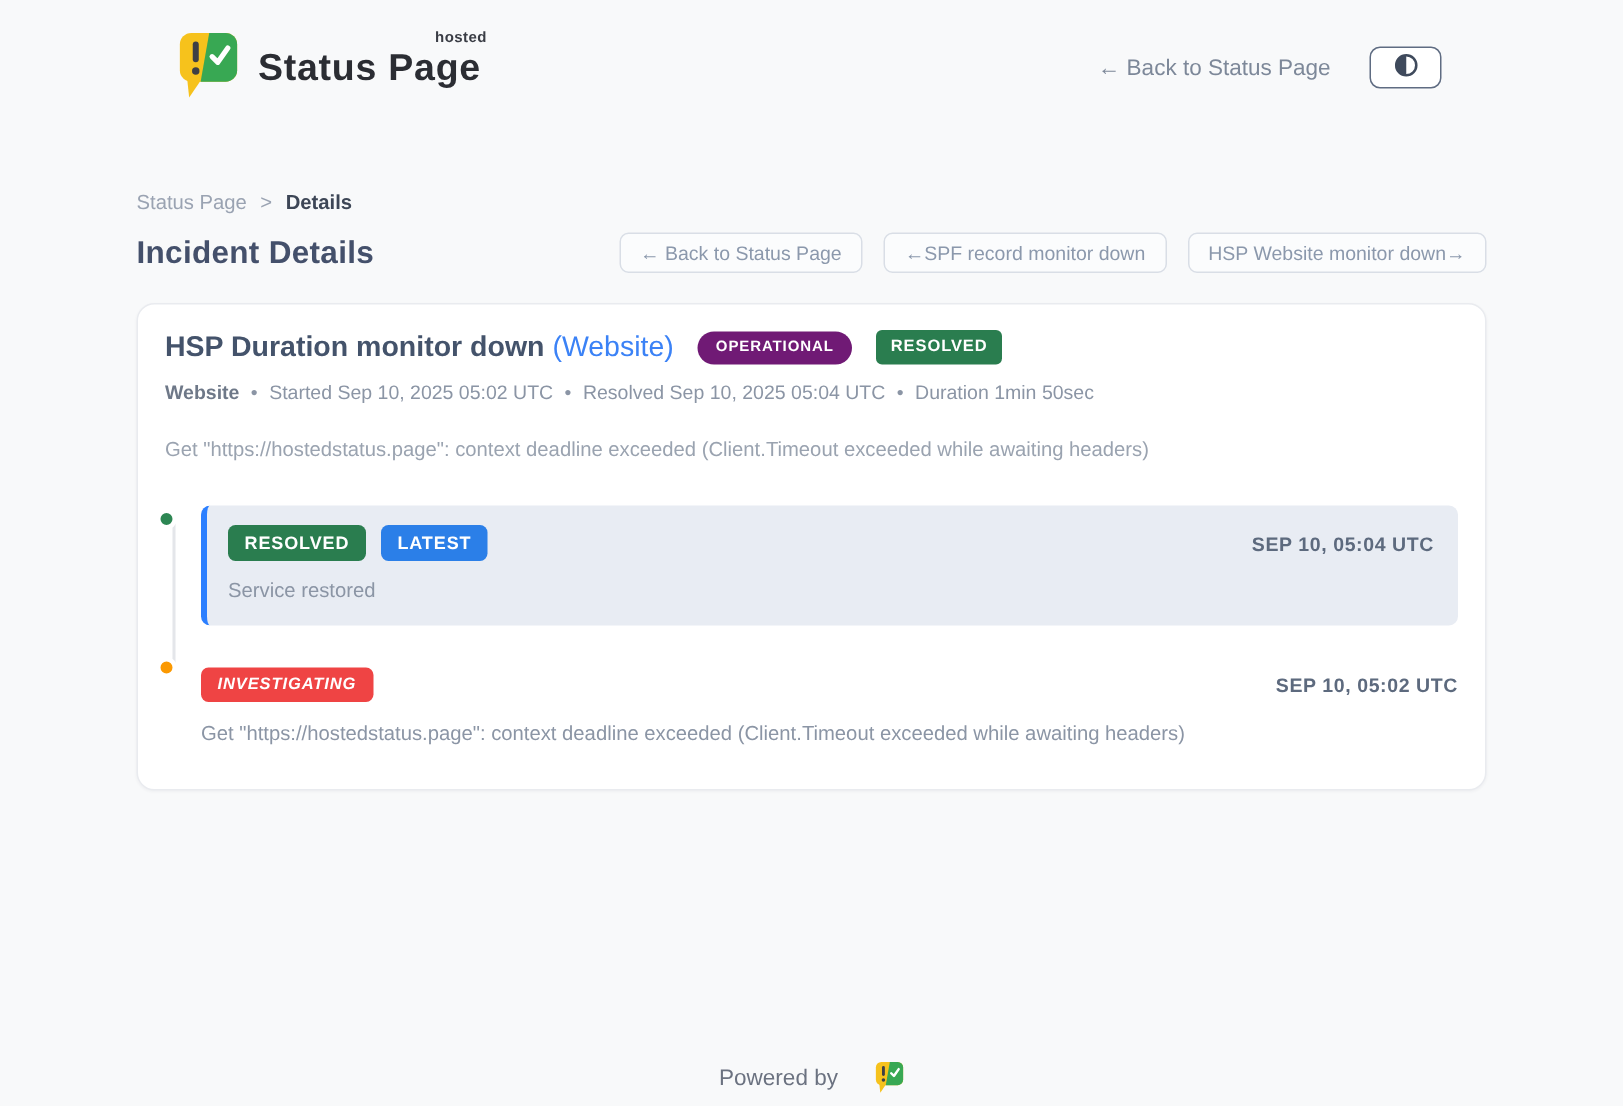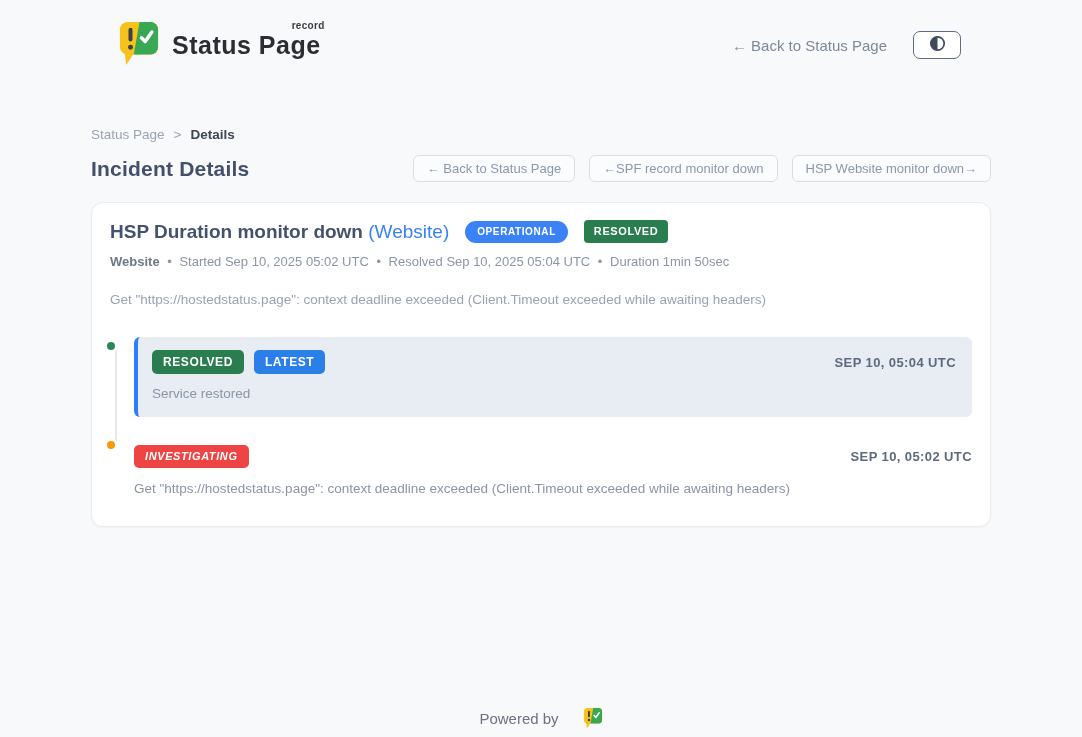--- a/index.html
+++ b/index.html
@@ -48,21 +48,21 @@
     border-radius: 12px; box-shadow: 0 1px 2px rgba(20,30,50,0.04);
     padding: 17px 18px 30px 18px;
   }
   .card-title-row { display: flex; align-items: center; gap: 16px; }
   .card-title { font-size: 19px; font-weight: 700; color: #44536b; }
   .card-title .component { color: #3b82f6; font-weight: 400; }
   .badge {
     display: inline-block; color: #fff; font-weight: 700;
     font-size: 11px; letter-spacing: 0.6px; line-height: 1;
   }
-  .badge-operational { background: #3b82f6; border-radius: 999px; padding: 6px 12px; font-size: 10px; }
+  .badge-operational { background: #701a75; border-radius: 999px; padding: 6px 12px; font-size: 10px; }
   .badge-resolved { background: #2a7d4f; border-radius: 4px; padding: 6px 10px; }
   .badge-latest { background: #2b7fe8; border-radius: 5px; padding: 6px 11px; font-size: 12px; }
   .badge-resolved-lg { background: #2a7d4f; border-radius: 5px; padding: 6px 11px; font-size: 12px; }
   .badge-investigating { background: #ef4444; border-radius: 5px; padding: 6px 11px; font-size: 11px; font-style: italic; }
 
   .card-meta { margin-top: 11px; font-size: 13px; color: #8b95a5; }
   .card-meta .meta-component { color: #6e7888; font-weight: 700; }
   .card-meta .sep { margin: 0 4px; }
   .card-desc { margin-top: 23px; font-size: 13.5px; color: #9aa3b0; }
 
@@ -107,21 +107,21 @@
 
 <header class="header">
   <div class="logo">
     <span>
       <svg width="42" height="46">
           <use href="#hsp-logo"></use>
         </svg>
     </span>
     <span class="logo-text">
       <span>Status Page</span>
-      <span class="logo-hosted">record</span>
+      <span class="logo-hosted">hosted</span>
     </span>
   </div>
   <div class="header-right">
     <a class="back-link">← Back to Status Page</a>
     <button class="theme-toggle">
       <span>
         <svg width="17" height="17" viewBox="0 0 16 16">
           <circle cx="8" cy="8" r="6.3" fill="none" stroke="#3f4a5c" stroke-width="1.6"></circle>
           <path d="M8 1.7 A6.3 6.3 0 0 0 8 14.3 Z" fill="#3f4a5c"></path>
         </svg>

